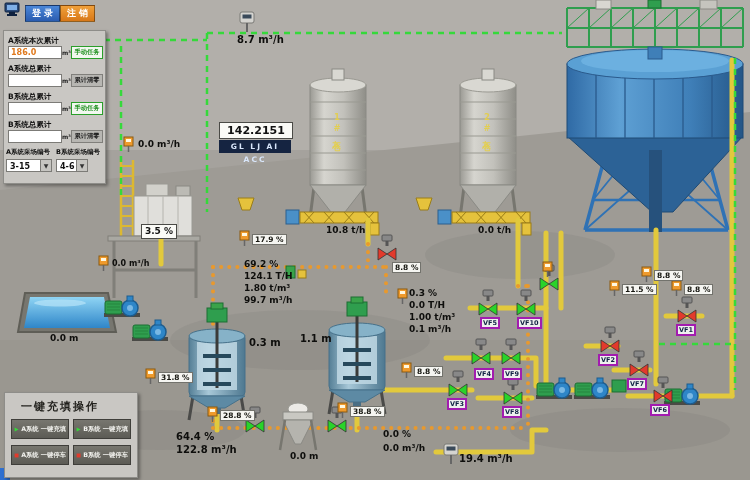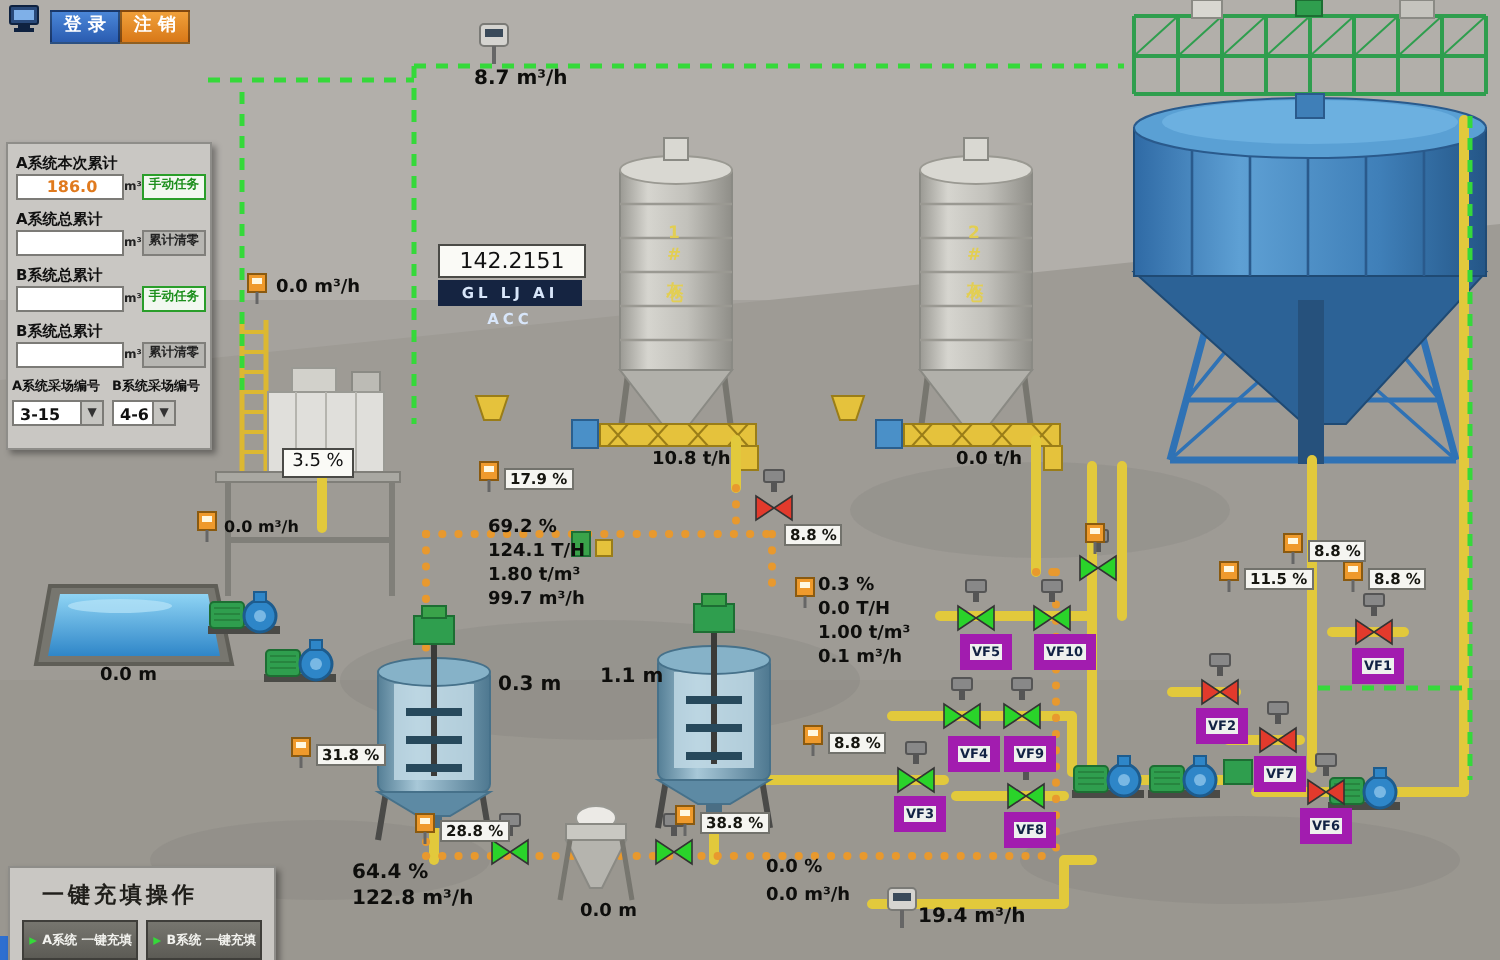--- a/index.html
+++ b/index.html
@@ -4,28 +4,28 @@
 <style>
   html,body{margin:0;padding:0;background:#666;}
   .scene{position:relative;width:750px;height:480px;overflow:hidden;background:#a16207;
          font-family:"DejaVu Sans","Liberation Sans",sans-serif;}
   .layer{position:absolute;left:0;top:0;}
   .abs{position:absolute;}
   .t{position:absolute;font-weight:700;color:#0e0e0c;white-space:nowrap;}
   .fs10{font-size:10px}.fs9{font-size:9px}.fs8{font-size:8px}
   .badge{position:absolute;background:#f5f5f1;border:1px solid #72726c;font-size:7.5px;font-weight:700;
          line-height:9px;padding:0 2px;color:#15150f;white-space:nowrap;}
-  .vchip{position:absolute;background:#eef0ee;border:5px solid #a21caf;font-size:6.5px;font-weight:700;
+  .vchip{position:absolute;background:#eef0ee;border:2px solid #a21caf;font-size:6.5px;font-weight:700;
          line-height:8px;padding:0 1px;color:#112244;white-space:nowrap;}
-  .disp{position:absolute;background:#fafaf6;border:1px solid #4a4a46;font-weight:400;color:#111;text-align:center;}
+  .disp{position:absolute;background:#fafaf6;border:1px solid #4a4a46;font-weight:700;color:#111;text-align:center;}
   .tagbox{position:absolute;background:#152441;color:#d8e6fa;font-size:7.5px;font-weight:700;text-align:center;letter-spacing:2px;}
-  .panel{position:absolute;background:#c9c7c3;border:1px solid #8e8d89;box-shadow:2px 2px 3px rgba(0,0,0,.35);margin-top:41px;}
+  .panel{position:absolute;background:#c9c7c3;border:1px solid #8e8d89;box-shadow:2px 2px 3px rgba(0,0,0,.35);}
   .plabel{position:absolute;font-size:7.5px;font-weight:700;color:#111;white-space:nowrap;}
   .vbox{position:absolute;background:#fff;border:1px solid #7c7b77;height:11px;}
-  .vbox span{font-size:8px;font-weight:700;color:#e07a1e;line-height:11px;padding-left:2px;display:block;white-space:nowrap;text-align:center;}
+  .vbox span{font-size:8px;font-weight:700;color:#e07a1e;line-height:11px;padding-left:2px;display:block;white-space:nowrap;}
   .unit{position:absolute;font-size:6px;color:#222;font-weight:700;}
   .abtn{position:absolute;font-size:6.3px;font-weight:700;text-align:center;cursor:pointer;}
   .abtn.green{background:#f2f8f0;border:1px solid #2a9e2a;color:#1d8f1d;}
   .abtn.gray{background:#b7b6b2;border:1px solid #807f7b;color:#222;}
   .combo{position:absolute;background:#fff;border:1px solid #7c7b77;font-size:8px;font-weight:700;color:#111;height:13px;line-height:13px;padding-left:3px;box-sizing:border-box;}
   .combo .arr{position:absolute;right:0;top:0;bottom:0;width:10px;background:#c6c5c1;border-left:1px solid #7c7b77;
               font-size:6px;text-align:center;line-height:12px;color:#333;}
   .topbtn{position:absolute;height:15px;line-height:15px;font-size:9px;font-weight:700;color:#fff;text-align:center;
           border:1px solid rgba(0,0,0,.4);cursor:pointer;}
   .fillbtn{position:absolute;width:58px;height:20px;background:linear-gradient(#77766f,#5c5b55);border:1px solid #3f3e3a;

